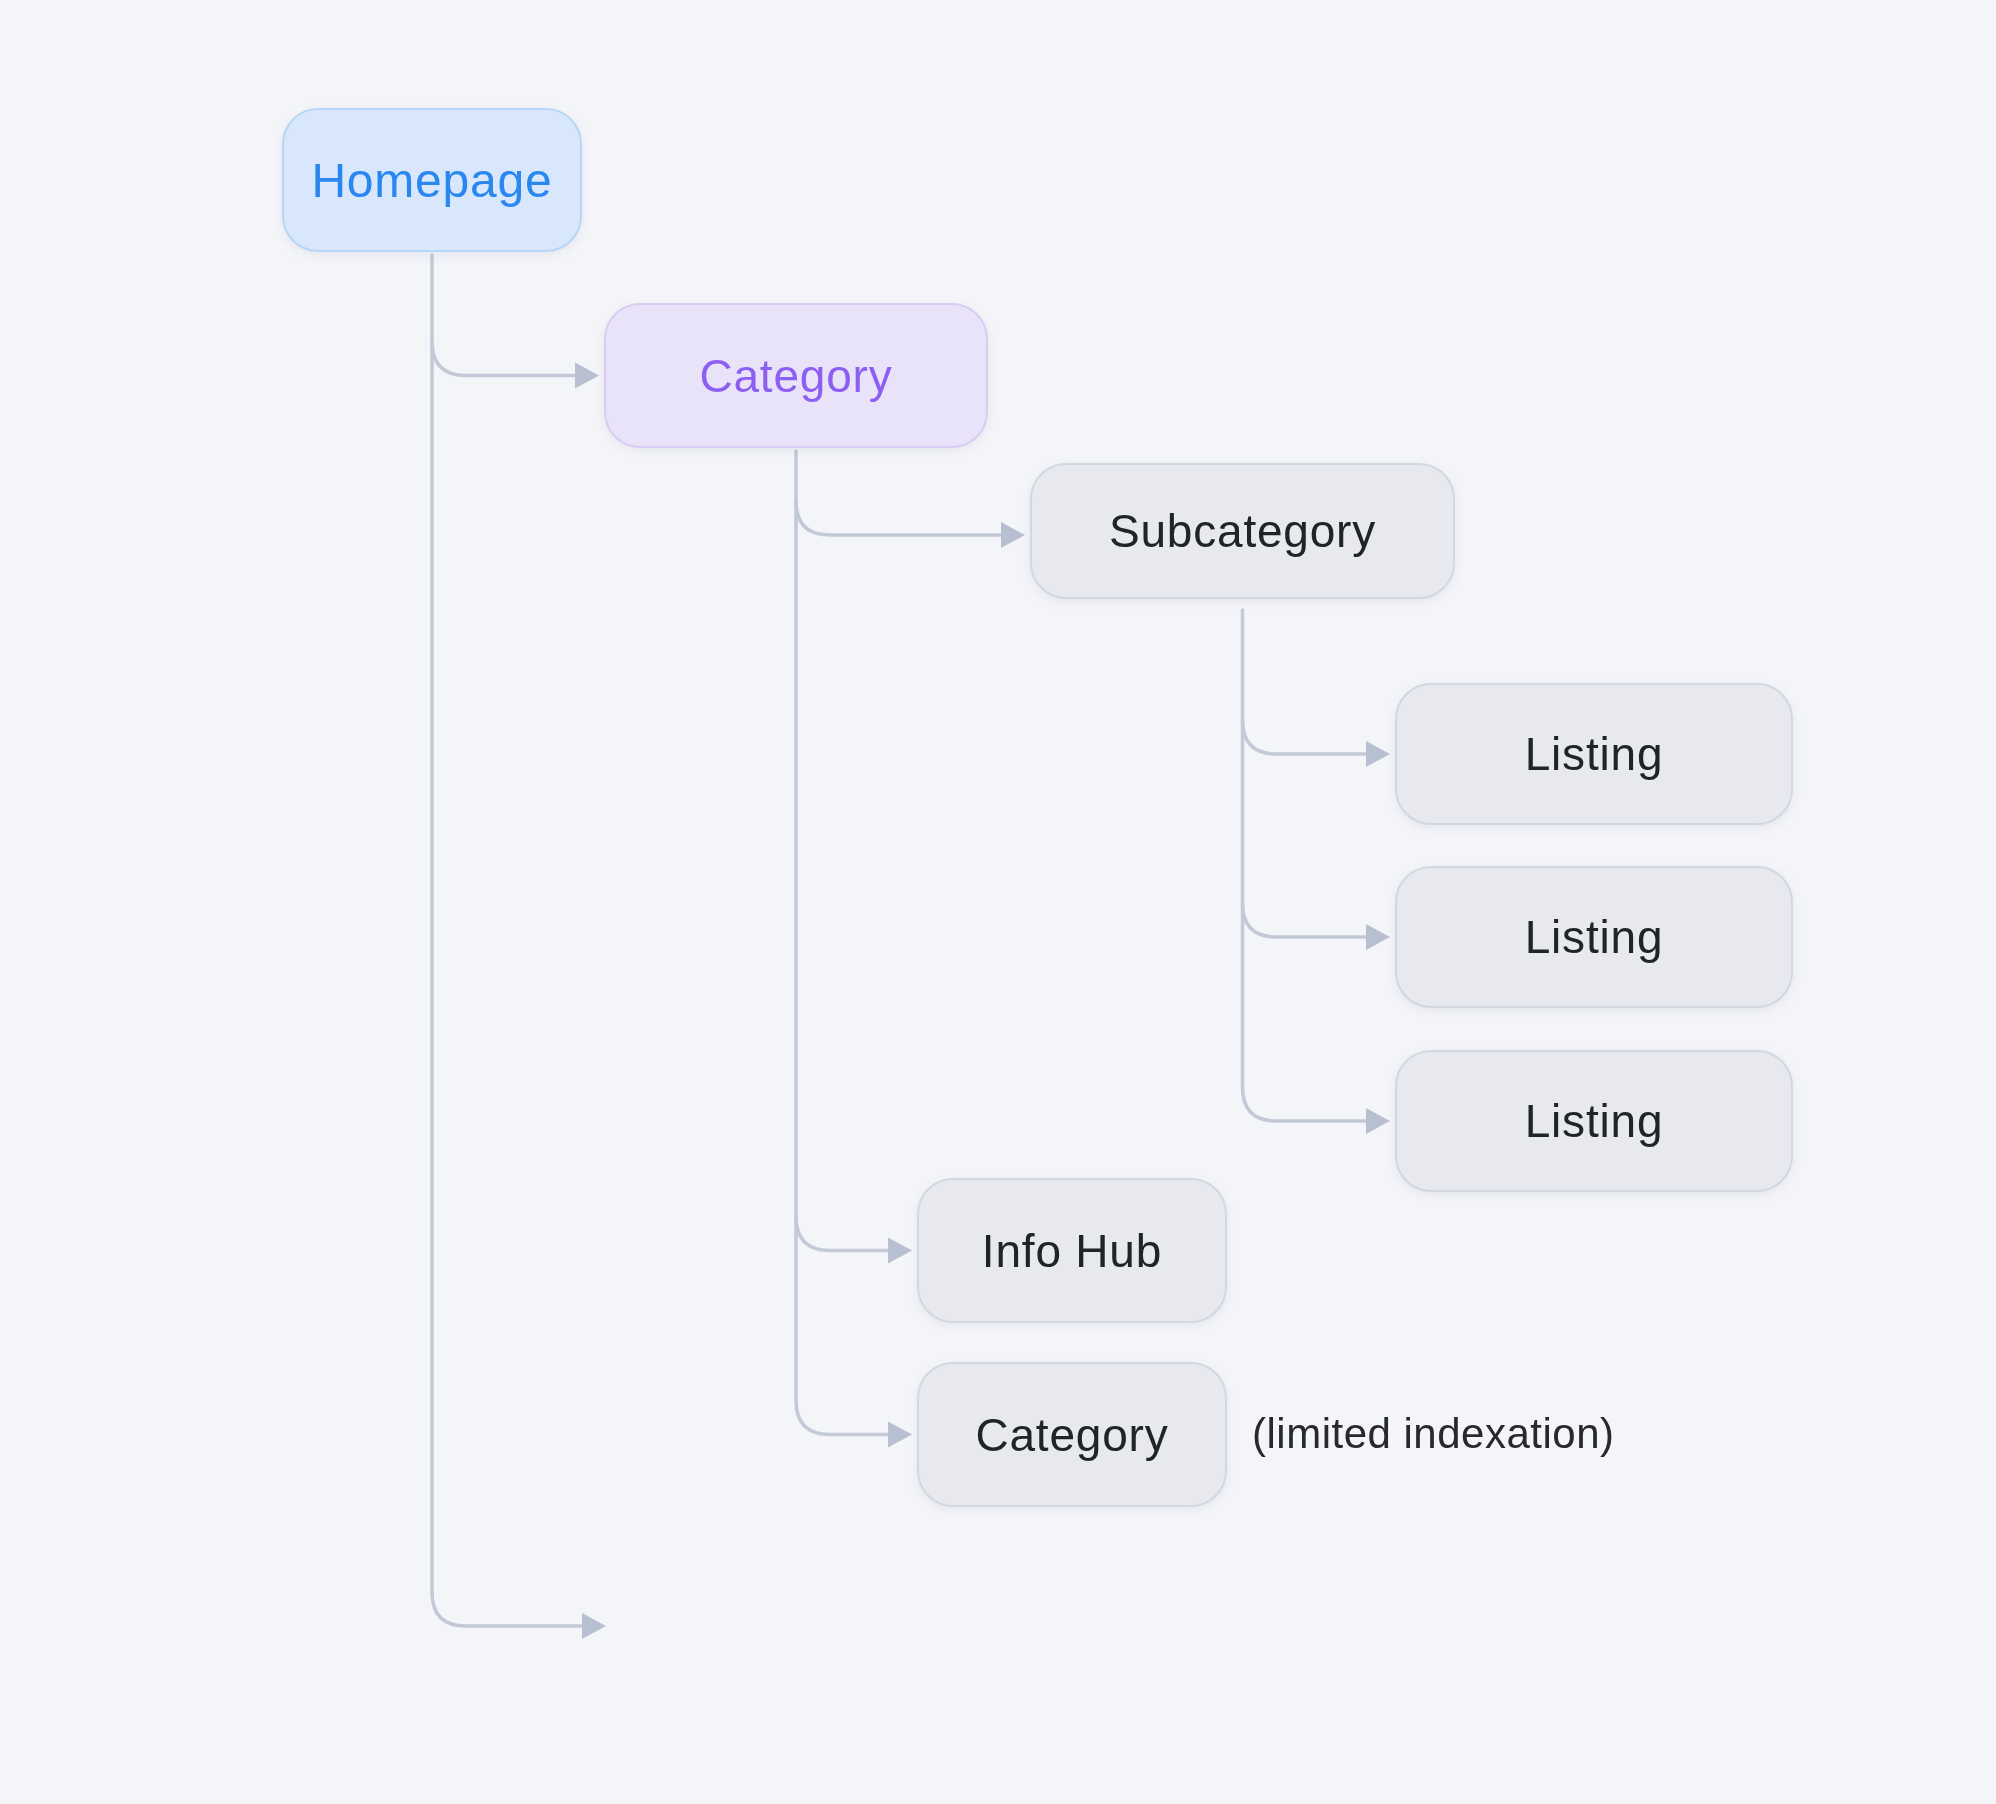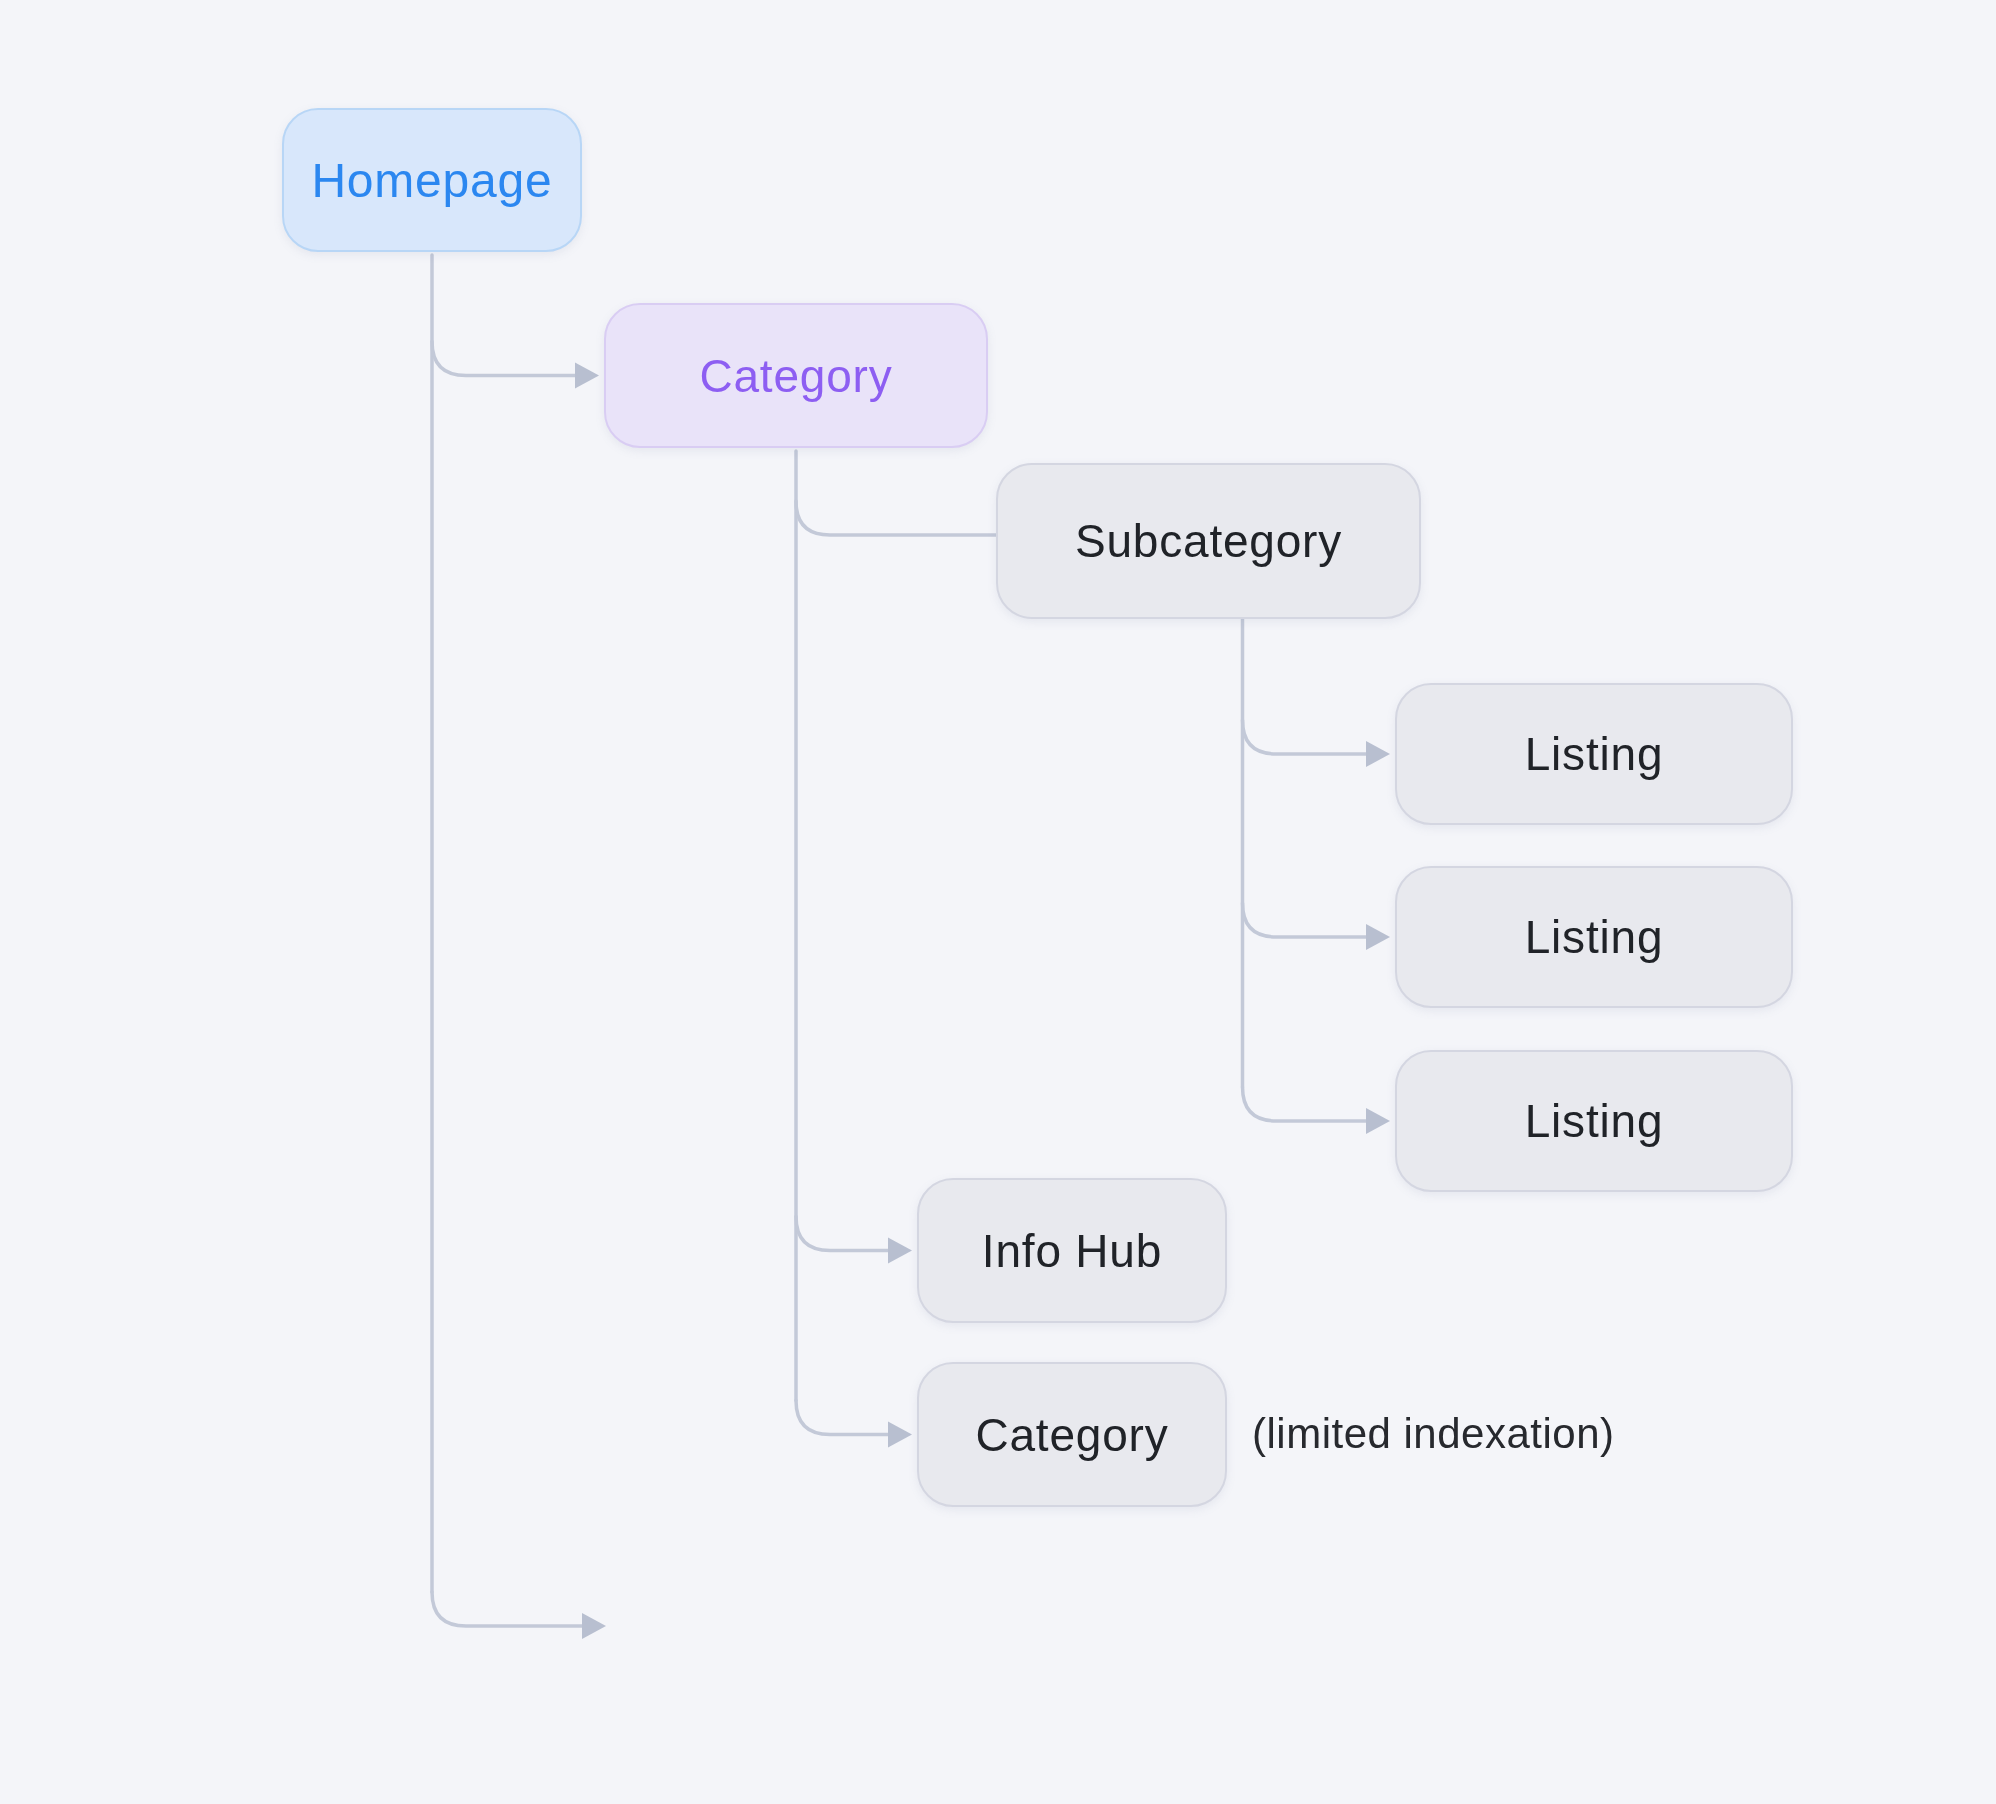--- a/index.html
+++ b/index.html
@@ -60,21 +60,21 @@
     color: var(--node_purple_text, #8d5ef2);
   }
   .node.gray {
     background: var(--node_gray_fill, #e8e9ee);
     border: 2px solid var(--node_gray_border, #d4d6e1);
     color: var(--node_gray_text, #202328);
   }
   
   #node-homepage    { left:  242px; top:  108px; width: 300px; height: 144px; font-size: 48px; }
   #node-category    { left:  564px; top:  303px; width: 384px; height: 145px; }
-  #node-subcategory { left:  956px; top:  463px; width: 425px; height: 156px; justify-content: center; }
+  #node-subcategory { left:  990px; top:  463px; width: 425px; height: 136px; justify-content: center; }
   #node-listing1    { left: 1355px; top:  683px; width: 398px; height: 142px; }
   #node-listing2    { left: 1355px; top:  866px; width: 398px; height: 142px; }
   #node-listing3    { left: 1355px; top: 1050px; width: 398px; height: 142px; }
   #node-infohub     { left:  877px; top: 1178px; width: 310px; height: 145px; }
   #node-filters     { left:  877px; top: 1362px; width: 310px; height: 145px; }
   #node-articles    { left:  571px; top: 1552px; width: 337px; height: 148px; }
   .annotation {
     position: absolute;
     z-index: 2;
     left: 1212px;

